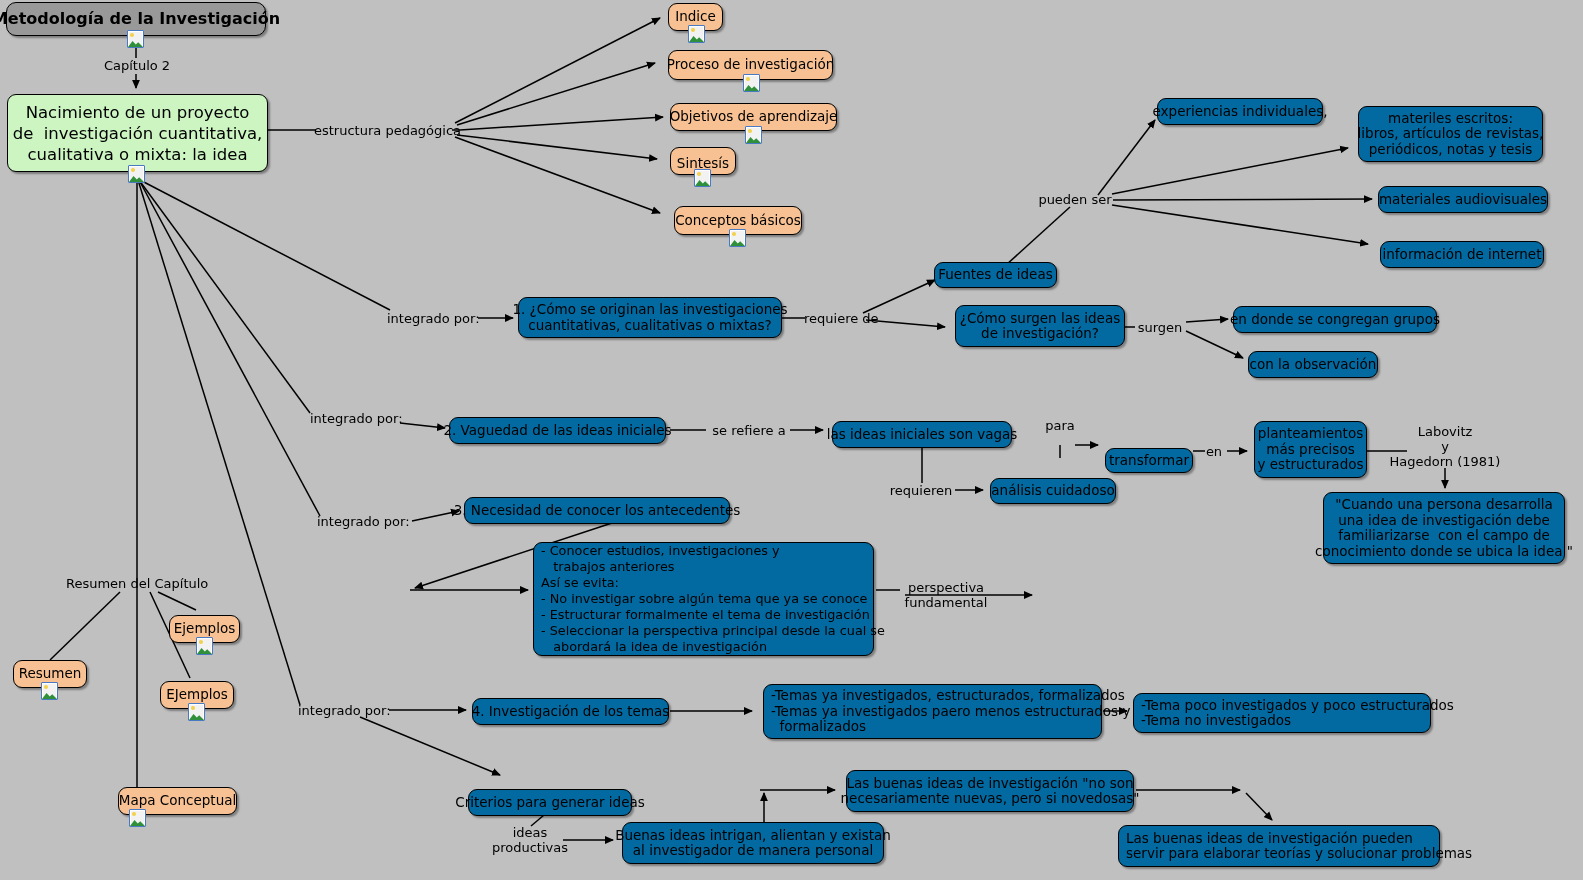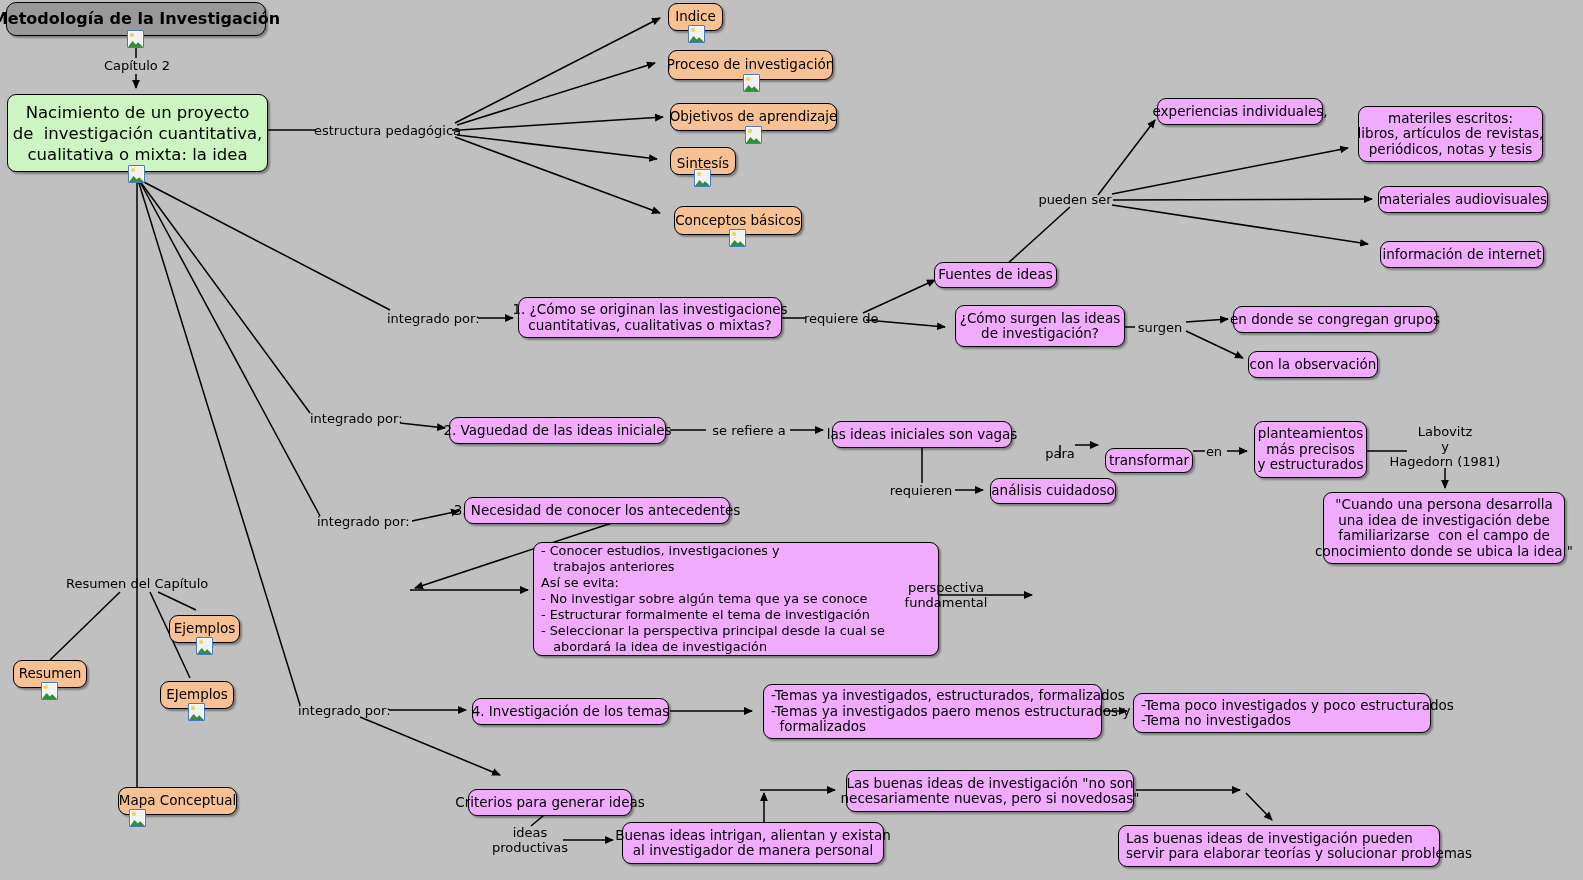--- a/index.html
+++ b/index.html
@@ -21,21 +21,21 @@
     top: 0;
     width: 1583px;
     height: 880px;
     pointer-events: none;
   }
   .node {
     position: absolute;
     box-sizing: border-box;
     border: 1.6px solid #000;
     border-radius: 9px;
-    background: #f0abfc;
+    background: #0369a1;
     color: #000;
     font-size: 13.5px;
     line-height: 15.5px;
     text-align: center;
     display: flex;
     align-items: center;
     justify-content: center;
     padding: 3px 7px;
     white-space: pre;
     box-shadow: 2px 2px 2px rgba(0,0,0,0.35);
@@ -308,21 +308,21 @@
   <div class="node" style="left:832px; top:421px; width:180px; height:27px;">
     <span>las ideas iniciales son vagas</span>
   </div>
 
   <div class="label" style="left:886px; top:483px; width:70px;">requieren</div>
 
   <div class="node" style="left:990px; top:478px; width:126px; height:26px;">
     <span>análisis cuidadoso</span>
   </div>
 
-  <div class="label" style="left:1042px; top:446px; width:36px;text-align:center;">para</div>
+  <div class="label" style="left:1042px; top:418px; width:36px;text-align:center;">para</div>
 
   <div class="node" style="left:1105px; top:440px; width:88px; height:25px;margin-top:8px;">
     <span>transformar</span>
   </div>
 
   <div class="label" style="left:1203px; top:444px; width:22px;">en</div>
 
   <div class="node" style="left:1254px; top:421px; width:113px; height:57px;">
     <span>planteamientos
 más precisos
@@ -339,21 +339,21 @@
 familiarizarse  con el campo de
 conocimiento donde se ubica la idea "</span>
   </div>
 
   <div class="label" style="left:317px; top:514px; width:92px;">integrado por:</div>
 
   <div class="node" style="left:464px; top:497px; width:266px; height:27px;">
     <span>3. Necesidad de conocer los antecedentes</span>
   </div>
 
-  <div class="node left-align" style="left:533px; top:542px; width:406px; height:114px; font-size:12.8px; line-height:16px;">
+  <div class="node left-align" style="left:533px; top:542px; width:341px; height:114px; font-size:12.8px; line-height:16px;">
     <span>- Conocer estudios, investigaciones y
    trabajos anteriores
 Así se evita:
 - No investigar sobre algún tema que ya se conoce
 - Estructurar formalmente el tema de investigación
 - Seleccionar la perspectiva principal desde la cual se
    abordará la idea de investigación</span>
   </div>
 
   <div class="label" style="left:900px; top:580px; width:92px;">perspectiva

